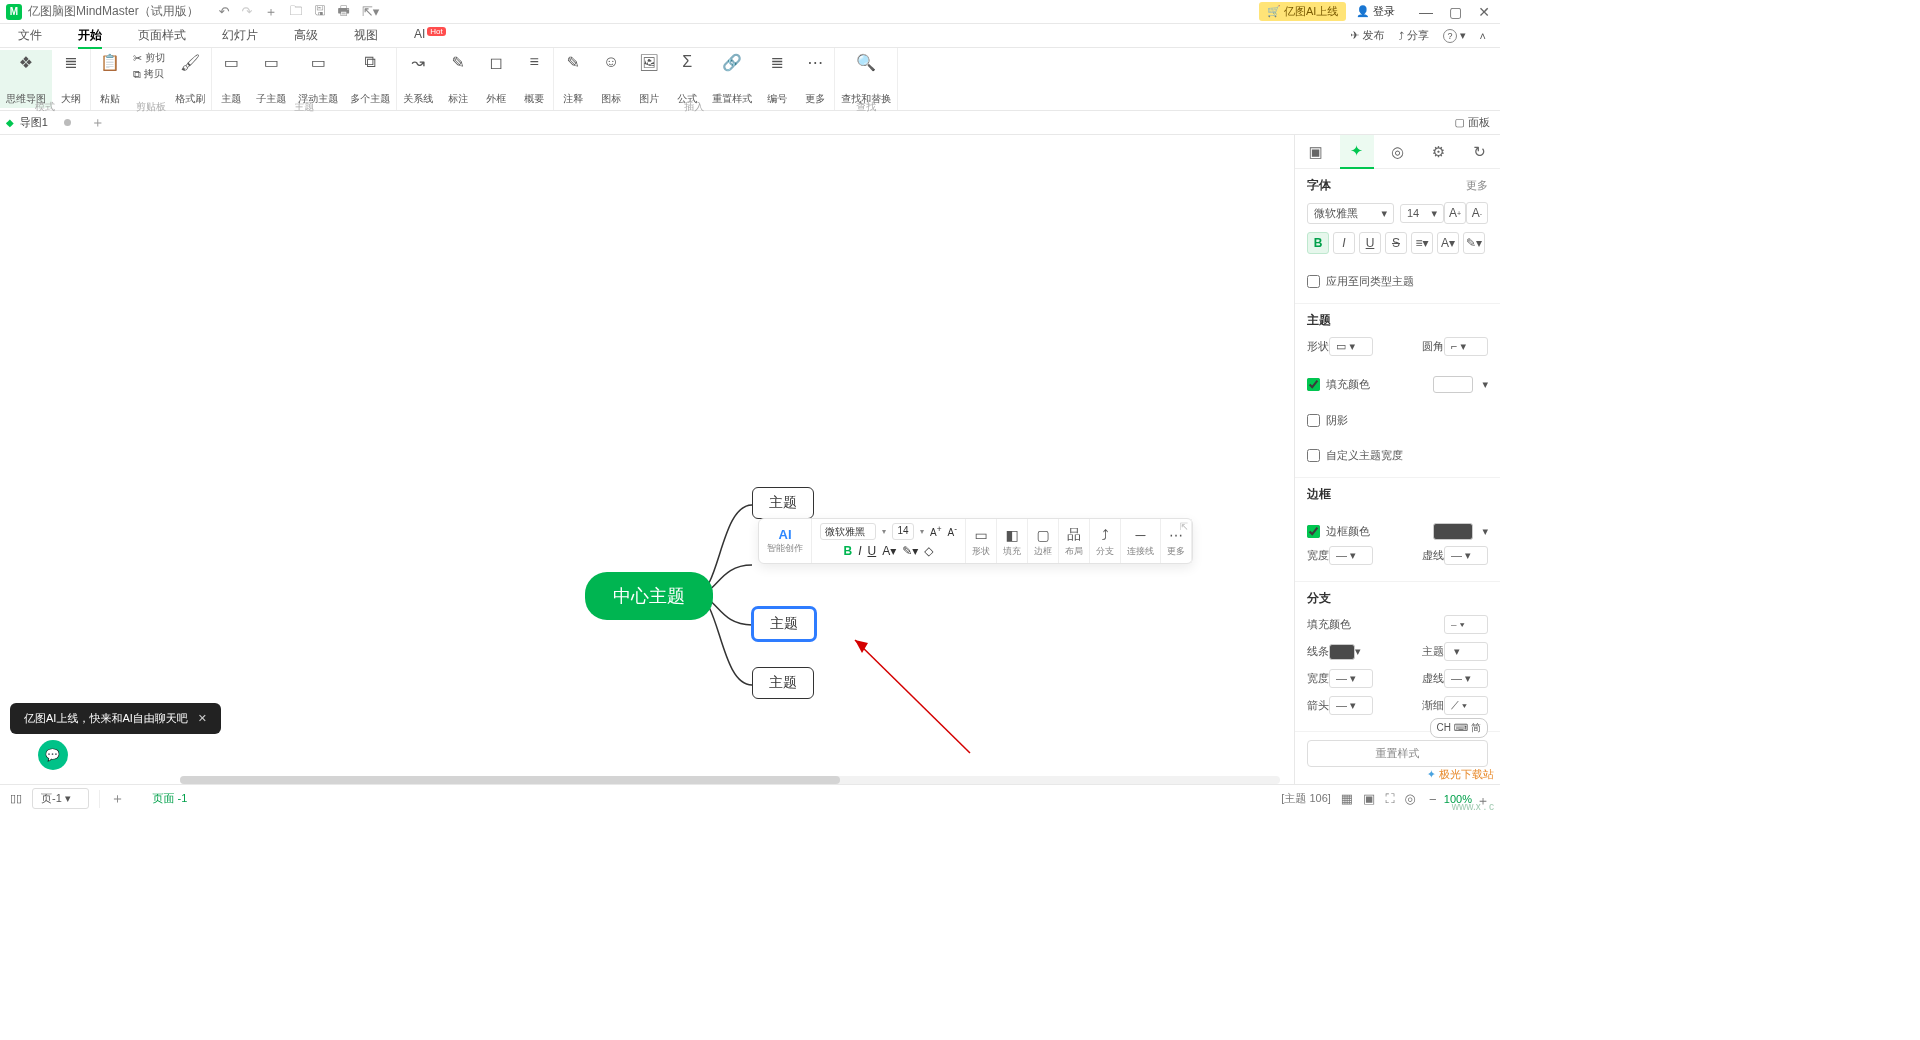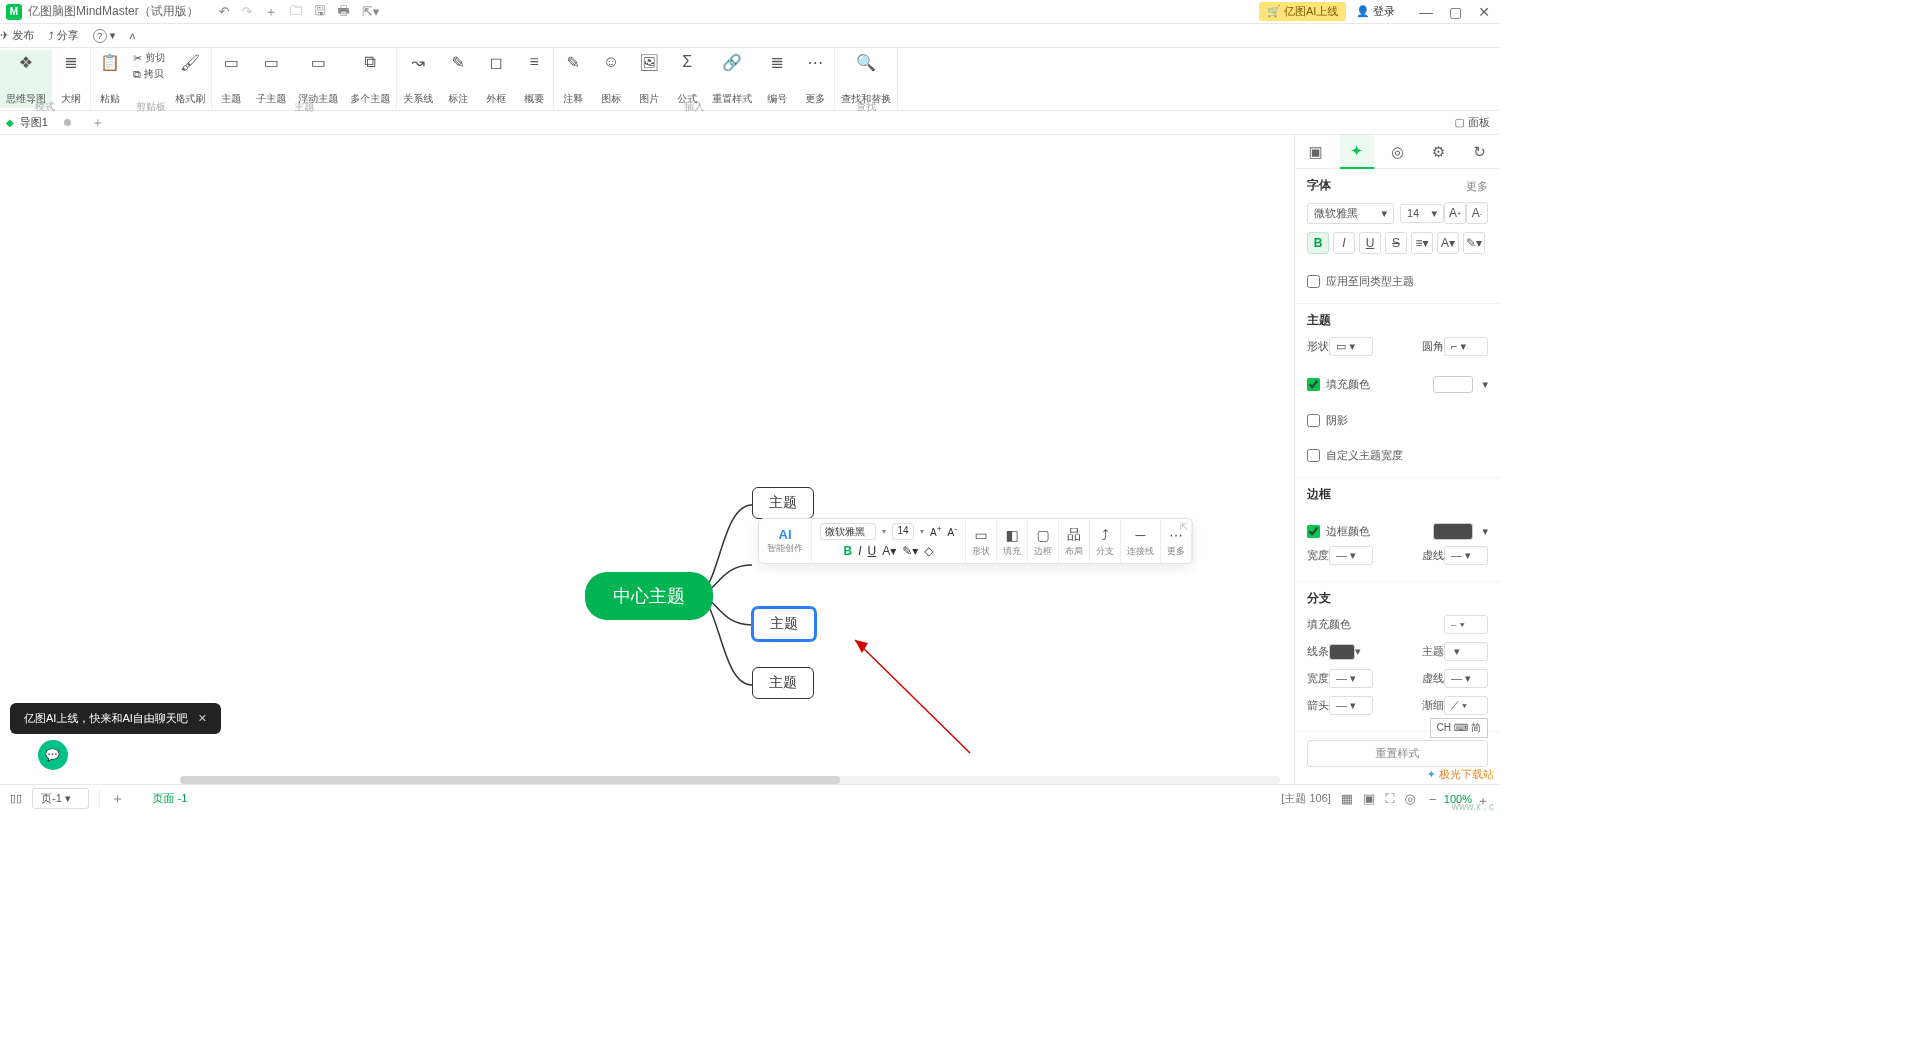--- a/index.html
+++ b/index.html
@@ -76,36 +76,36 @@
 .ft-icon-col .icn{ font-size:14px; color:#555; height:20px; display:flex; align-items:center;}
 .ft-icon-col .lab{ font-size:9px; color:#888;}
 .ft-pin{ position:absolute; right:4px; top:2px; font-size:10px; color:#bbb; cursor:pointer;}
 
 
 .right-panel { width: 206px; border-left: 1px solid #e8e8e8; display: flex; flex-direction: column; overflow-y:auto;}
 .rp-tabs { display: flex; border-bottom: 1px solid #eee; height: 34px; align-items: center; justify-content: space-around;}
 .rp-tab { width: 34px; height: 34px; display: flex; align-items: center; justify-content: center; font-size: 15px; color: #666; cursor: pointer;}
 .rp-tab.active { border-bottom: 2px solid #00c650; color: #00c650; background:#ecfaf1;}
 .rp-section { padding: 8px 12px; border-bottom: 1px solid #f2f2f2;}
-.rp-head { display: flex; justify-content: space-between; align-items: flex-end; margin-bottom: 8px;}
+.rp-head { display: flex; justify-content: space-between; align-items: center; margin-bottom: 8px;}
 .rp-title { font-size: 12px; font-weight: 600; color: #333;}
 .rp-more { font-size: 11px; color: #888; cursor: pointer;}
 .rp-row { display: flex; align-items: center; justify-content: space-between; margin-bottom: 8px; font-size: 11px; color: #555;}
 .rp-select { border: 1px solid #ddd; border-radius: 3px; padding: 2px 6px; font-size: 11px; min-width: 78px; display:flex; justify-content:space-between; align-items:center; cursor:pointer; background:#fff;}
 .rp-buttons { display: flex; gap: 4px;}
 .rp-btn { width: 22px; height: 22px; border: 1px solid #ddd; border-radius: 3px; display: flex; align-items: center; justify-content: center; font-size: 12px; cursor:pointer;}
 .rp-btn.active { background: #e6f7ec; border-color:#bfe8cf;}
 .rp-check { display: flex; align-items: center; gap: 6px; font-size: 11px; color: #555; margin-bottom: 6px; margin-top: 20px;}
 .rp-check input { accent-color: #00c650;}
 .swatch { width: 40px; height: 17px; border: 1px solid #ccc; border-radius: 3px;}
 .narrow-sel { min-width: 44px;}
 .small-swatch{ width:26px; height:16px; border:1px solid #ccc; border-radius:3px;}
 .reset-btn { margin: 8px 12px; border: 1px solid #ddd; border-radius: 4px; text-align:center; padding:5px 0; font-size:11px; color:#888; cursor:pointer;}
 
-.ime-ind { position: absolute; right: 12px; bottom: 46px; border:1px solid #ccc; border-radius:0; padding:2px 6px; font-size:10px; color:#555; background:#fff;}
+.ime-ind { position: absolute; right: 12px; bottom: 46px; border:1px solid #ccc; border-radius:8px; padding:2px 6px; font-size:10px; color:#555; background:#fff;}
 
 
 .pager { height: 28px; border-top: 1px solid #e8e8e8; display: flex; align-items: center; padding: 0 10px; font-size: 11px; color:#555; position:relative;}
 .pager-left { display: flex; align-items: center; gap: 10px;}
 .pager-select { border: 1px solid #ddd; border-radius: 3px; padding: 2px 18px 2px 8px; cursor:pointer;}
 .pager-add { font-size: 14px; color: #888; cursor: pointer; border-left:1px solid #eee; padding-left:10px;}
 .breadcrumb { margin-left: 18px; color: #00a04a;}
 .status-right { margin-left: auto; display: flex; align-items: center; gap: 10px; color:#777;}
 .status-right .sicon { font-size: 13px; cursor: pointer;}
 .zoom { display: flex; align-items: center; gap: 4px;}
@@ -143,20 +143,29 @@
       </div>
     <div class="win-controls">
       <span>—</span>
       <span>▢</span>
       <span>✕</span>
     </div>
   </div>
 </div>
 
 <div class="menubar">
+  <div class="menu-tabs">
+    <div class="tab">文件</div>
+    <div class="tab active">开始</div>
+    <div class="tab">页面样式</div>
+    <div class="tab">幻灯片</div>
+    <div class="tab">高级</div>
+    <div class="tab">视图</div>
+    <div class="tab"><span>AI</span><span class="hot-badge">Hot</span></div>
+  </div>
   <div class="menubar-right">
     <span>
         <span>✈</span>
         <span>发布</span>
       </span>
     <span>
         <span>⤴</span>
         <span>分享</span>
       </span>
     <span><span class="help-icon">?</span>▾</span>

